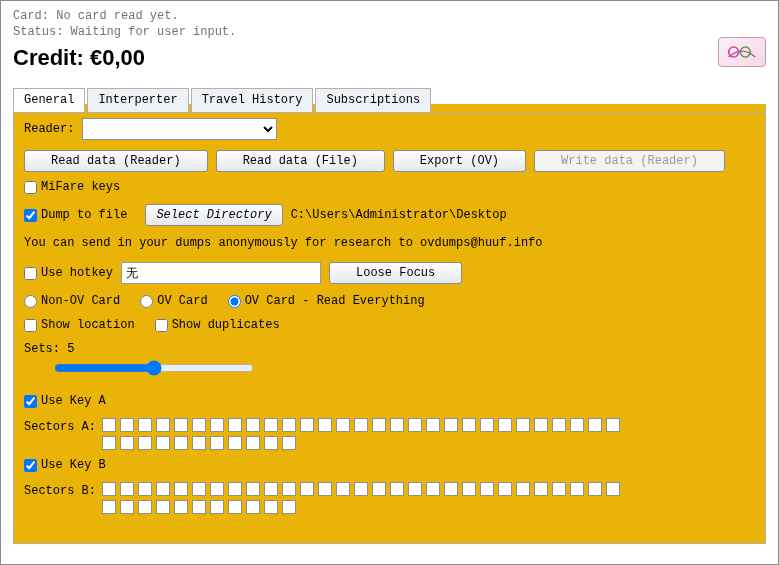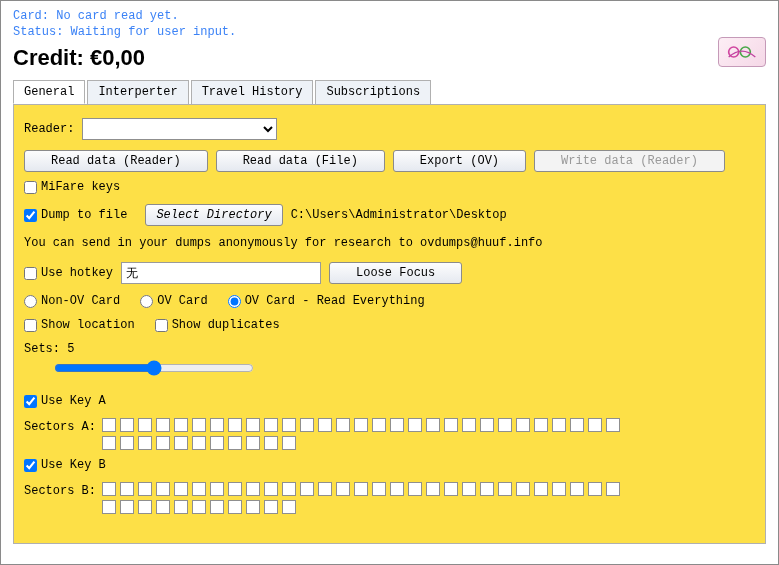--- a/index.html
+++ b/index.html
@@ -36,35 +36,35 @@
   width: 48px;
   height: 30px;
   border: 1px solid #c59ab8;
   border-radius: 4px;
   background: linear-gradient(135deg, #fdeef5, #f5d8e7);
   display: flex;
   align-items: center;
   justify-content: center;
 }
 .logo svg { width: 34px; height: 20px; }
-.statusline { font-family: "Courier New", monospace; font-size: 12px; margin: 2px 0; color: #3b82f6; }
+.statusline { font-family: "Courier New", monospace; font-size: 12px; margin: 2px 0; color: #737373; }
 .creditline { font-family: Arial, sans-serif; font-size: 22px; font-weight: bold; margin: 6px 0 8px 0; color: #000; }
-.tabs { display: flex; border-bottom: 1px solid #b0b0b0; position: relative; top: 1px; }
+.tabs { display: flex; border-bottom: 1px solid #b0b0b0; position: relative; top: 9px; }
 .tab { 
   padding: 4px 10px; 
   font-family: "Courier New", monospace;
   font-size: 12px;
   border: 1px solid #b0b0b0; 
   border-bottom: none;
   background: #eef2f7;
   margin-right: 2px;
   cursor: pointer;
 }
 .tab.active { background: #fff; border-bottom: 1px solid #fff; position: relative; z-index: 2; }
-.tabpanel { border: 1px solid #b0b0b0; border-top: none; padding: 14px 10px; background: #fde047; min-height: 440px; }
+.tabpanel { border: 1px solid #b0b0b0; border-top: none; padding: 14px 10px; background: #eab308; min-height: 440px; }
 .row { display: flex; align-items: center; margin-bottom: 10px; gap: 8px; flex-wrap: wrap; }
 .label-mono { font-family: "Courier New", monospace; font-size: 12px; }
 select.combo { width: 195px; height: 22px; border: 1px solid #8f8f8f; background: #fff; }
 .btn {
   height: 22px;
   padding: 0 26px;
   font-family: "Courier New", monospace;
   font-size: 12px;
   background: linear-gradient(to bottom, #fdfdfd, #e5e9f0);
   border: 1px solid #8b8b8b;

